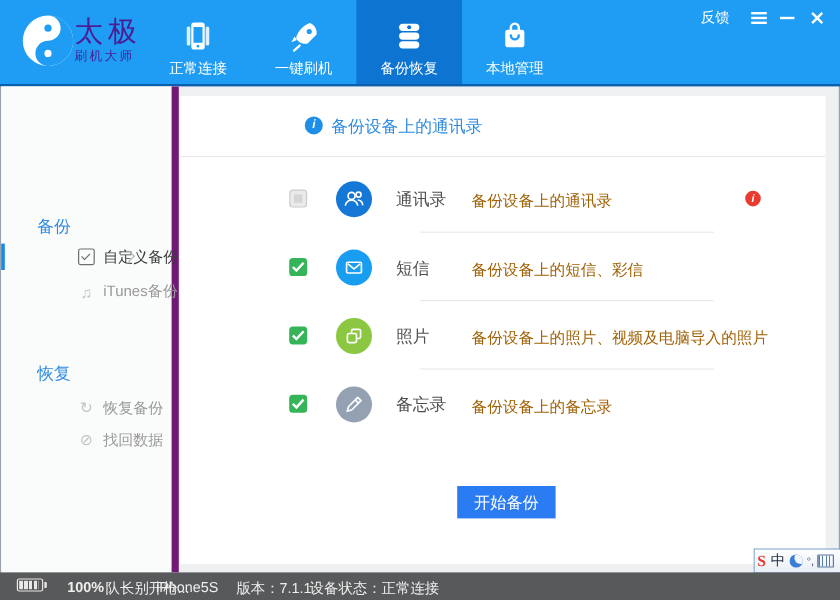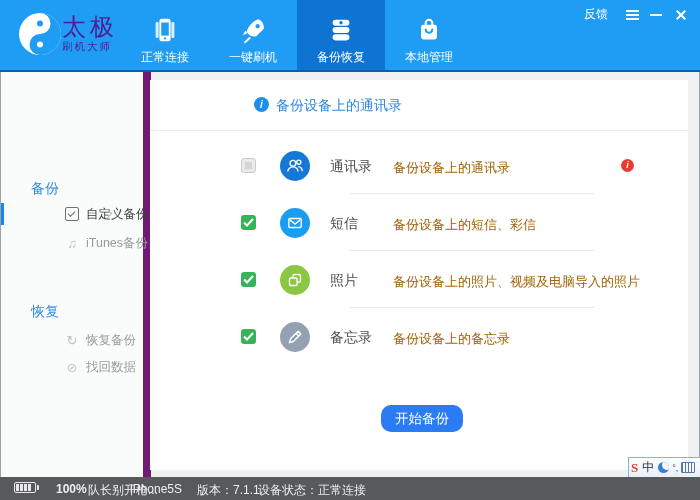--- a/index.html
+++ b/index.html
@@ -22,21 +22,21 @@
   .feedback{font-size:12px;margin-right:12px;cursor:pointer;}
   .wc{width:22px;height:16px;margin-left:2px;position:relative;cursor:pointer;display:inline-block;}
   .wc-menu span{position:absolute;left:4px;width:13px;height:2px;background:#fff;}
   .wc-menu span:nth-child(1){top:3px}.wc-menu span:nth-child(2){top:7px}.wc-menu span:nth-child(3){top:11px}
   .wc-min span{position:absolute;left:4px;top:7px;width:12px;height:2px;background:#fff;}
   .wc-close span{position:absolute;left:10px;top:2px;width:2px;height:12px;background:#fff;}
   .wc-close span:nth-child(1){transform:rotate(45deg);}
   .wc-close span:nth-child(2){transform:rotate(-45deg);}
 
   
-  .sidebar{position:absolute;left:1px;top:72px;width:142px;height:405px;background:#fafbfb;border-right:8px solid #701a75;box-sizing:content-box;}
+  .sidebar{position:absolute;left:1px;top:72px;width:142px;height:405px;background:#fafbfb;border-right:6px solid #701a75;box-sizing:content-box;}
   .side-title{position:absolute;left:30px;font-size:14px;color:#2f8be0;}
   .side-item{position:absolute;left:0;width:142px;height:22px;display:flex;align-items:center;cursor:pointer;padding-left:40px;}
   .side-item .glyph{width:14px;margin-left:24px;font-size:13px;color:#c3c3c3;text-align:center;}
   .side-item .lbl{margin-left:7px;font-size:12.5px;color:#9a9a9a;}
   .side-item.selected .lbl{color:#3c3c3c;}
   .side-item.selected .sel-bar{position:absolute;left:0;top:0;width:3px;height:22px;background:#1788e8;}
   .chev{position:absolute;left:103px;top:7px;width:6px;height:6px;border-top:1.5px solid #b9b9b9;border-right:1.5px solid #b9b9b9;transform:rotate(45deg);}
   .cb-icon{width:12px;height:12px;border:1.4px solid #6e6e6e;border-radius:2px;position:relative;margin-left:24px;}
   .cb-icon:after{content:"";position:absolute;left:2px;top:2.5px;width:6px;height:3px;border-left:1.4px solid #6e6e6e;border-bottom:1.4px solid #6e6e6e;transform:rotate(-45deg);}
 
@@ -50,21 +50,21 @@
   .row.has-div:after{content:"";position:absolute;left:200px;width:245px;bottom:0;border-bottom:1px solid #eaeaea;}
   .checkbox{position:absolute;left:91px;top:21px;width:15px;height:15px;border-radius:3px;}
   .checkbox.checked{background:#35b558;}
   .checkbox.checked svg{position:absolute;left:2px;top:3px;}
   .checkbox.unchecked{background:#eaeaea;border:1px solid #cccccc;width:13px;height:13px;}
   .checkbox.unchecked:after{content:"";position:absolute;left:3px;top:3px;width:7px;height:7px;background:#d5d5d5;}
   .icon-circle{position:absolute;left:130px;top:14px;width:30px;height:30px;border-radius:50%;display:flex;align-items:center;justify-content:center;}
   .row-title{position:absolute;left:180px;top:21px;font-size:14px;color:#4f4f4f;}
   .row-desc{position:absolute;left:243px;top:22px;font-size:13px;color:#a16207;}
   .warn-badge{position:absolute;left:471px;top:22px;width:13px;height:13px;border-radius:50%;background:#ea3b30;color:#fff;font-size:9px;font-weight:bold;font-style:italic;text-align:center;line-height:13px;}
-  .start-btn{position:absolute;left:231px;top:325px;width:82px;height:27px;background:#2b7bf3;border:none;border-radius:10px;color:#fff;font-size:13.5px;cursor:pointer;font-family:inherit;}
+  .start-btn{position:absolute;left:231px;top:325px;width:82px;height:27px;background:#2b7bf3;border:none;border-radius:0;color:#fff;font-size:13.5px;cursor:pointer;font-family:inherit;}
 
   
   .statusbar{position:absolute;left:0;top:477px;width:700px;height:23px;background:#58595b;color:#eeeeee;font-size:12px;}
   .statusbar span{position:absolute;top:5px;white-space:nowrap;}
   .battery{position:absolute;left:14px;top:7px;width:20px;height:9px;border:1px solid #e8e8e8;border-radius:2px;}
   .battery:before{content:"";position:absolute;right:-4px;top:2px;width:2px;height:5px;background:#e8e8e8;border-radius:0 1px 1px 0;}
   .battery:after{content:"";position:absolute;left:1px;top:1px;width:16px;height:7px;
      background:repeating-linear-gradient(90deg,#e8e8e8 0 3px,transparent 3px 4px);}
   .st-batt{left:56px;font-weight:bold;} .st-name{left:88px;} .st-model{left:130px;} .st-ver{left:197px;} .st-status{left:258px;}
 

